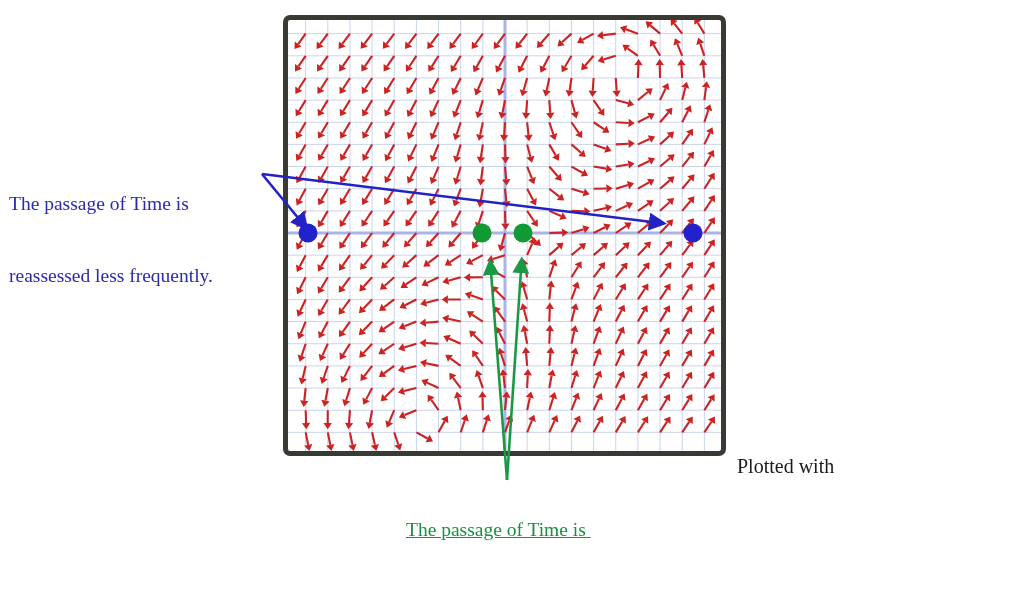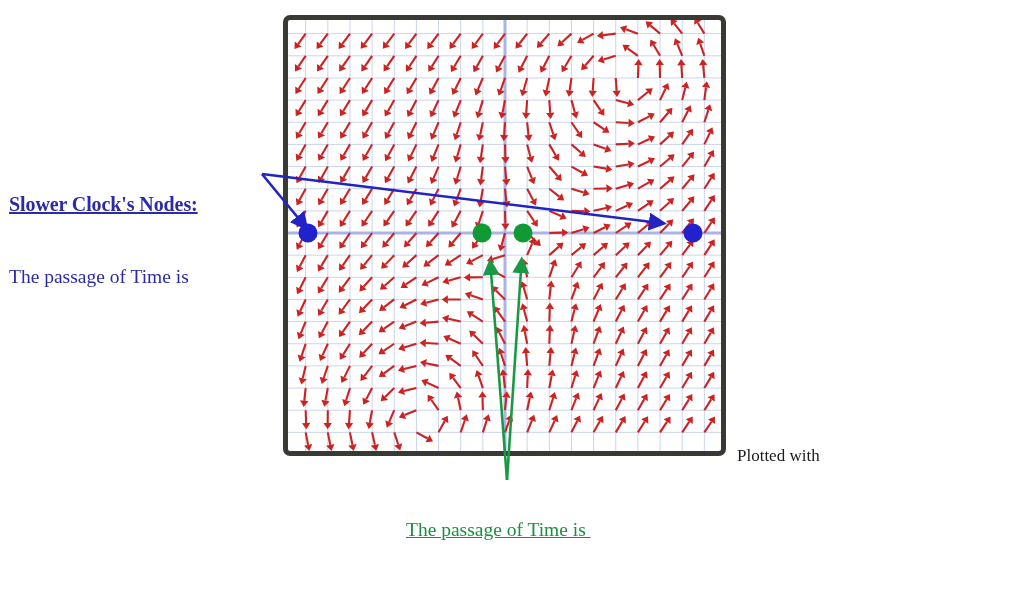--- a/index.html
+++ b/index.html
@@ -88,21 +88,21 @@
   }
   #faster-annotation .ln {
     display: block;
     text-decoration: underline;
   }
 
   #credit {
     left: 737px;
     top: 400px;
     color: #1a1a1a;
-    font-size: 17px;
+    font-size: 20px;
     line-height: 1.32;
   }
   #credit .ln { display: block; }
 </style>
 </head>
 <body>
 
 <div id="plot-frame">
   <div id="plot-inner">
     <svg id="field-svg" width="433" height="431" viewBox="0 0 433 431">
@@ -898,22 +898,22 @@
 
   <g id="node-dots">
       <circle cx="308" cy="233" r="9.5" fill="#2222cc"></circle>
       <circle cx="482" cy="233" r="9.5" fill="#119933"></circle>
       <circle cx="523" cy="233" r="9.5" fill="#119933"></circle>
       <circle cx="693" cy="233" r="9.5" fill="#2222cc"></circle>
     </g>
 </svg>
 
 <div class="anno" id="slower-annotation">
-  <span class="head">Slower Clock's Nodes:</span>
   <span class="ln">The passage of Time is</span>
+  <span class="ln">reassessed less frequently.</span>
 </div>
 
 <div class="anno" id="faster-annotation">
   <span class="ln">The passage of Time is </span>
   
   
 </div>
 
 <div class="anno" id="credit">
   <span class="ln">Plotted with</span>

